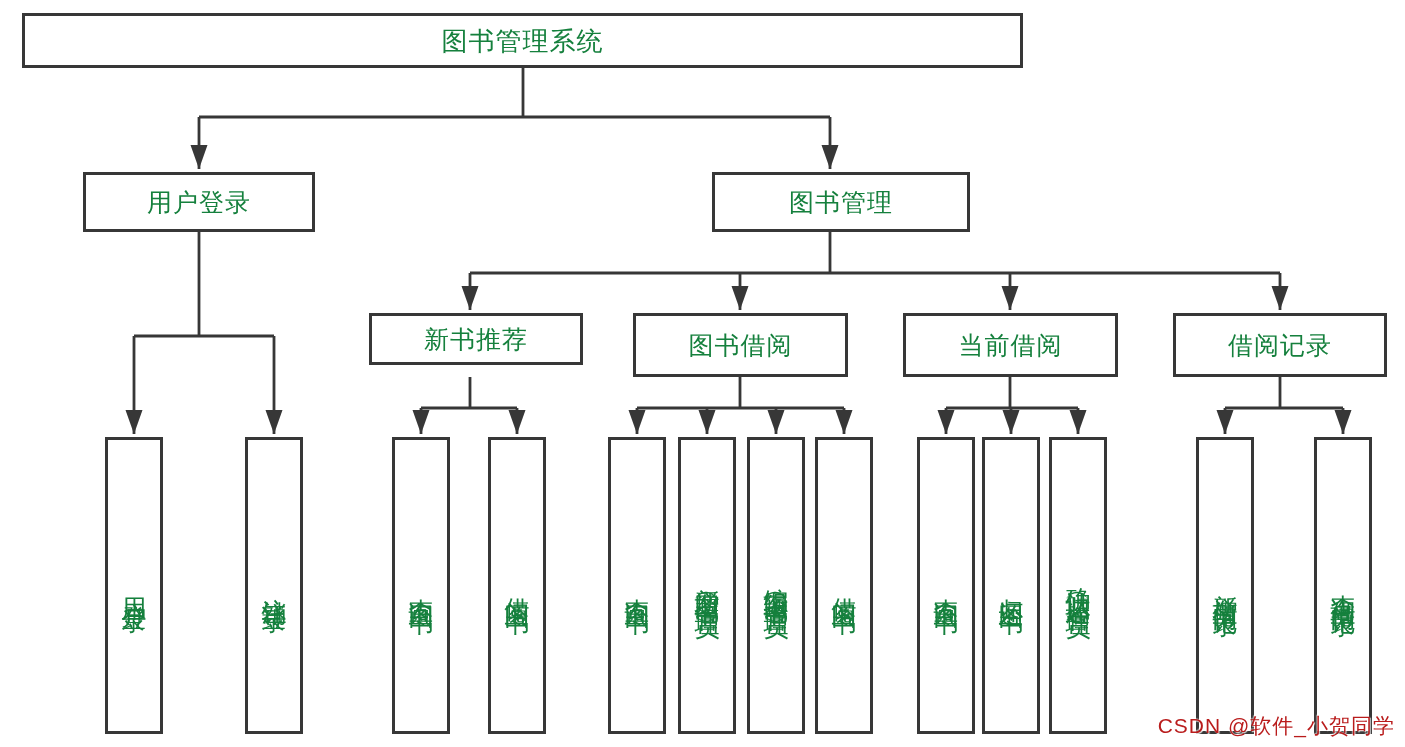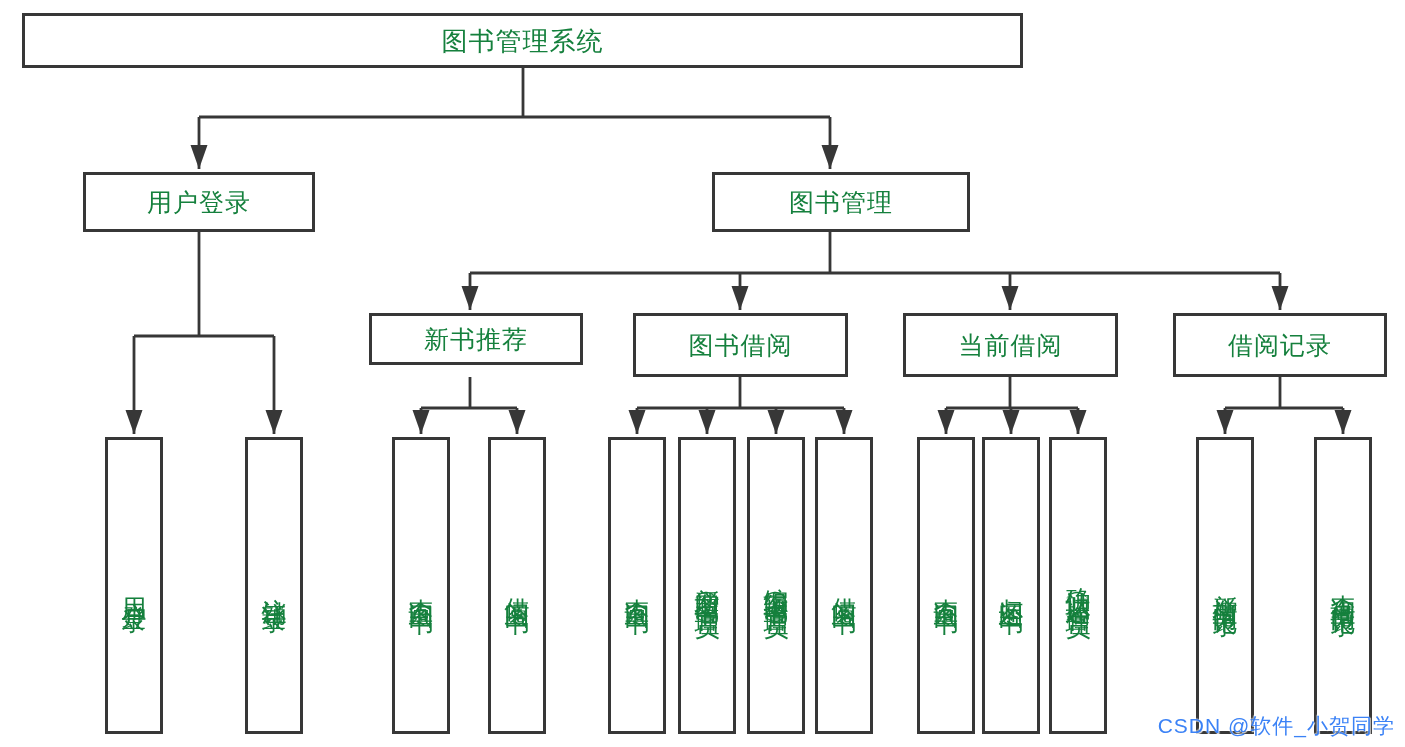--- a/index.html
+++ b/index.html
@@ -46,21 +46,21 @@
     letter-spacing: 4px;
     white-space: nowrap;
     line-height: 1;
   }
   #watermark {
     position: absolute;
     right: 10px;
     bottom: 7px;
     font-size: 21px;
     letter-spacing: 1px;
-    color: #3b82f6;
+    color: #b91c1c;
     text-shadow: 1px 1px 1px rgba(255,255,255,0.9), -1px -1px 1px rgba(255,255,255,0.6);
     z-index: 5;
     white-space: nowrap;
   }
 </style>
 </head>
 <body>
 
 <div id="canvas">
 

